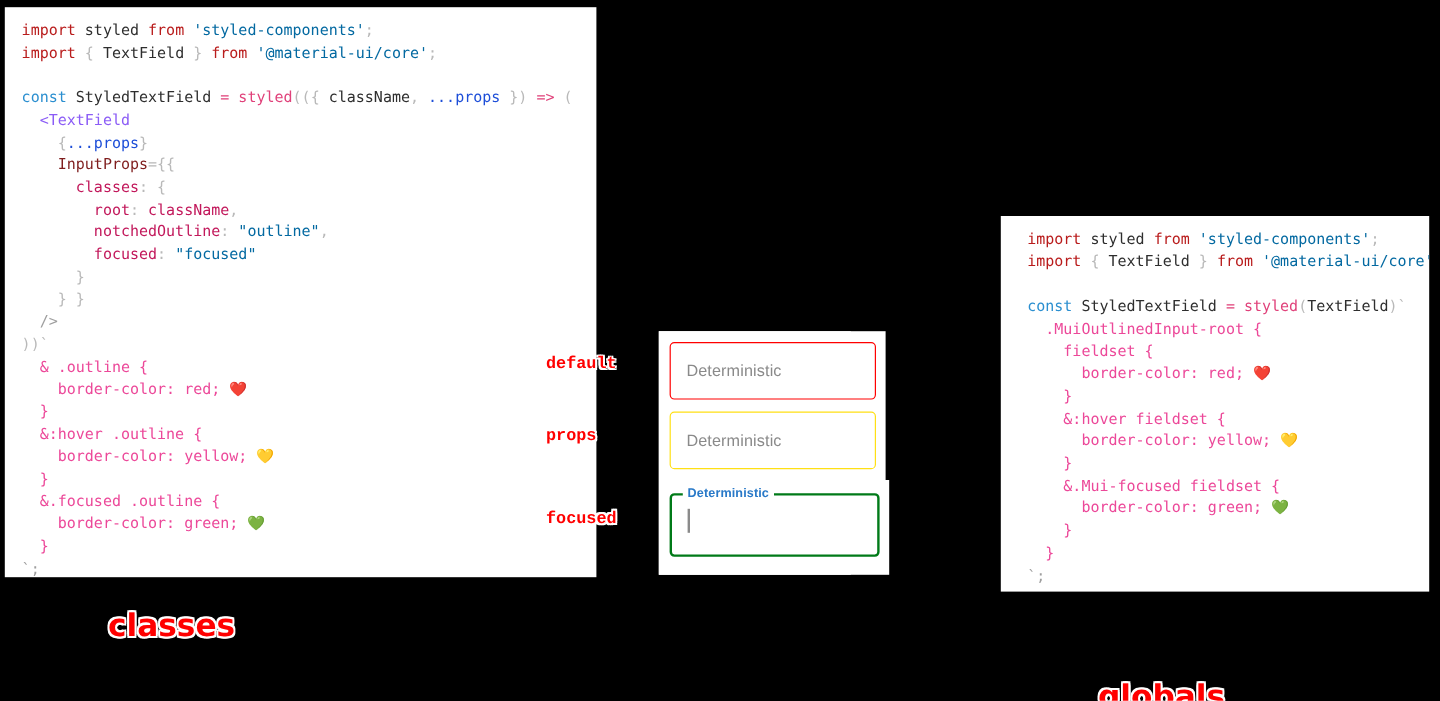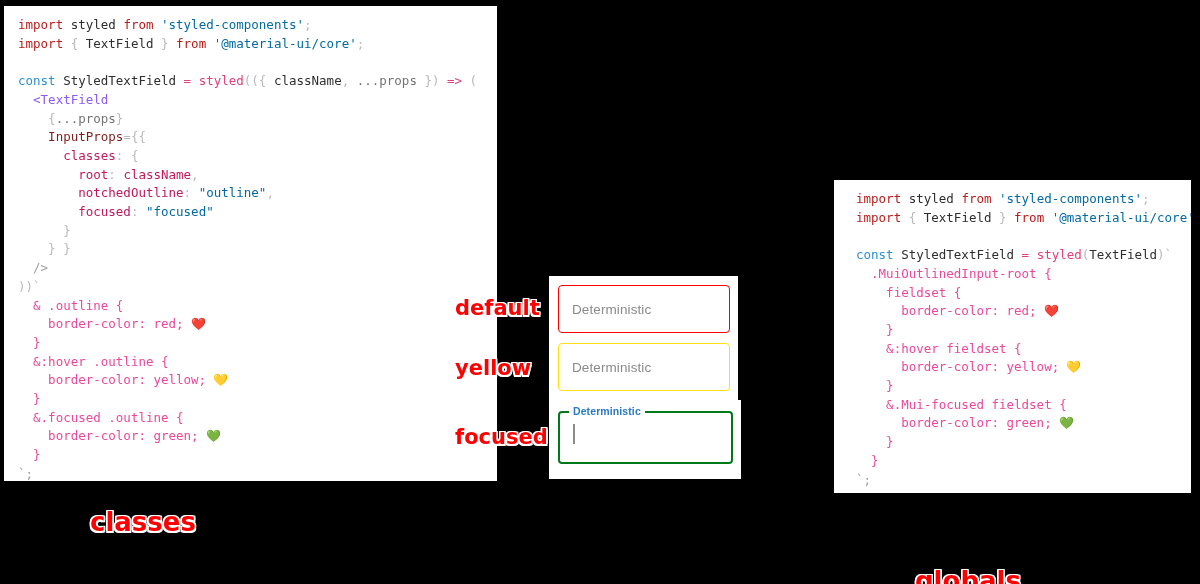--- a/index.html
+++ b/index.html
@@ -37,21 +37,21 @@
   .tok-const   { color: #2b8fd0; text-align: center; }
   .tok-plain   { color: #2e2e2e; }
   .tok-str     { color: #0369a1; }      
   .tok-punc    { color: #b9b9b9; }      
   .tok-fn      { color: #e0417a; }      
   .tok-tag     { color: #8b5cf6; }      
   .tok-attr    { color: #7f1d1d; }      
   .tok-prop    { color: #c2185b; }      
   .tok-css     { color: #ec4899; }      
   .tok-op      { color: #e0417a; }      
-  .tok-spread  { color: #737373; }
+  .tok-spread  { color: #1d4ed8; }
   .tok-dim     { color: #9e9e9e; }
   .emoji       { font-family: "DejaVu Sans", sans-serif; font-size: 12px; }
 
   
   #panel-classes {
     left: 4px;  top: 6px;
     width: 493px; height: 475px;
     padding: 10px 8px 0 14px;
   }
 
@@ -143,21 +143,21 @@
     font-family: "DejaVu Sans", sans-serif;
     font-weight: bold;
     color: #ff0000;
     text-shadow:
       -1.5px -1.5px 0 #fff,  1.5px -1.5px 0 #fff,
       -1.5px  1.5px 0 #fff,  1.5px  1.5px 0 #fff,
       -1.5px 0 0 #fff, 1.5px 0 0 #fff,
       0 -1.5px 0 #fff, 0 1.5px 0 #fff;
     white-space: nowrap;
   }
-  .anno-state { font-size: 21px; }
+  .anno-state { font-size: 14px; font-family: Liberation Mono, monospace; }
   #anno-default { left: 455px; top: 296px; }
   #anno-hover   { left: 455px; top: 356px; }
   #anno-focused { left: 455px; top: 425px; }
 
   .anno-caption { font-size: 26px; }
   #caption-classes { left: 90px;  top: 507px; }
   #caption-globals { left: 915px; top: 518px; }
 </style>
 </head>
 <body style="background: rgb(0, 0, 0);">
@@ -181,21 +181,21 @@
   <div class="demo-lower">
     <div class="tf tf-focused" style="border-color: rgb(0, 122, 24);">
       <span class="tf-notch" style="color: rgb(41, 121, 200);">Deterministic</span>
       <span class="tf-caret"></span>
     </div>
   </div>
 
 </div>
 
 <div class="anno anno-state" id="anno-default" style="color: rgb(255, 0, 0);">default</div>
-<div class="anno anno-state" id="anno-hover" style="color: rgb(255, 0, 0);">yellow</div>
+<div class="anno anno-state" id="anno-hover" style="color: rgb(255, 0, 0);">props</div>
 <div class="anno anno-state" id="anno-focused" style="color: rgb(255, 0, 0);">focused</div>
 
 <div class="code-panel" id="panel-globals">
   <div class="code-block" id="code-globals"><div class="code-line"><span class="tok-kw">import </span><span class="tok-plain">styled </span><span class="tok-kw">from </span><span class="tok-str">'styled-components'</span><span class="tok-punc">;</span></div><div class="code-line"><span class="tok-kw">import </span><span class="tok-punc">{ </span><span class="tok-plain">TextField</span><span class="tok-punc"> } </span><span class="tok-kw">from </span><span class="tok-str">'@material-ui/core'</span></div><div class="code-line">&nbsp;</div><div class="code-line"><span class="tok-const">const </span><span class="tok-plain">StyledTextField </span><span class="tok-op">= </span><span class="tok-fn">styled</span><span class="tok-punc">(</span><span class="tok-plain">TextField</span><span class="tok-punc">)`</span></div><div class="code-line"><span class="tok-css">  .MuiOutlinedInput-root {</span></div><div class="code-line"><span class="tok-css">    fieldset {</span></div><div class="code-line"><span class="tok-css">      border-color: red; </span><span class="emoji">❤️</span></div><div class="code-line"><span class="tok-css">    }</span></div><div class="code-line"><span class="tok-css">    &amp;:hover fieldset {</span></div><div class="code-line"><span class="tok-css">      border-color: yellow; </span><span class="emoji">💛</span></div><div class="code-line"><span class="tok-css">    }</span></div><div class="code-line"><span class="tok-css">    &amp;.Mui-focused fieldset {</span></div><div class="code-line"><span class="tok-css">      border-color: green; </span><span class="emoji">💚</span></div><div class="code-line"><span class="tok-css">    }</span></div><div class="code-line"><span class="tok-css">  }</span></div><div class="code-line"><span class="tok-dim">`;</span></div></div>
 </div>
 
 <div class="anno anno-caption" id="caption-classes" style="color: rgb(255, 0, 0);">classes</div>
 <div class="anno anno-caption" id="caption-globals" style="color: rgb(255, 0, 0); margin-top: 48px;">globals</div>
 
 </body></html>

